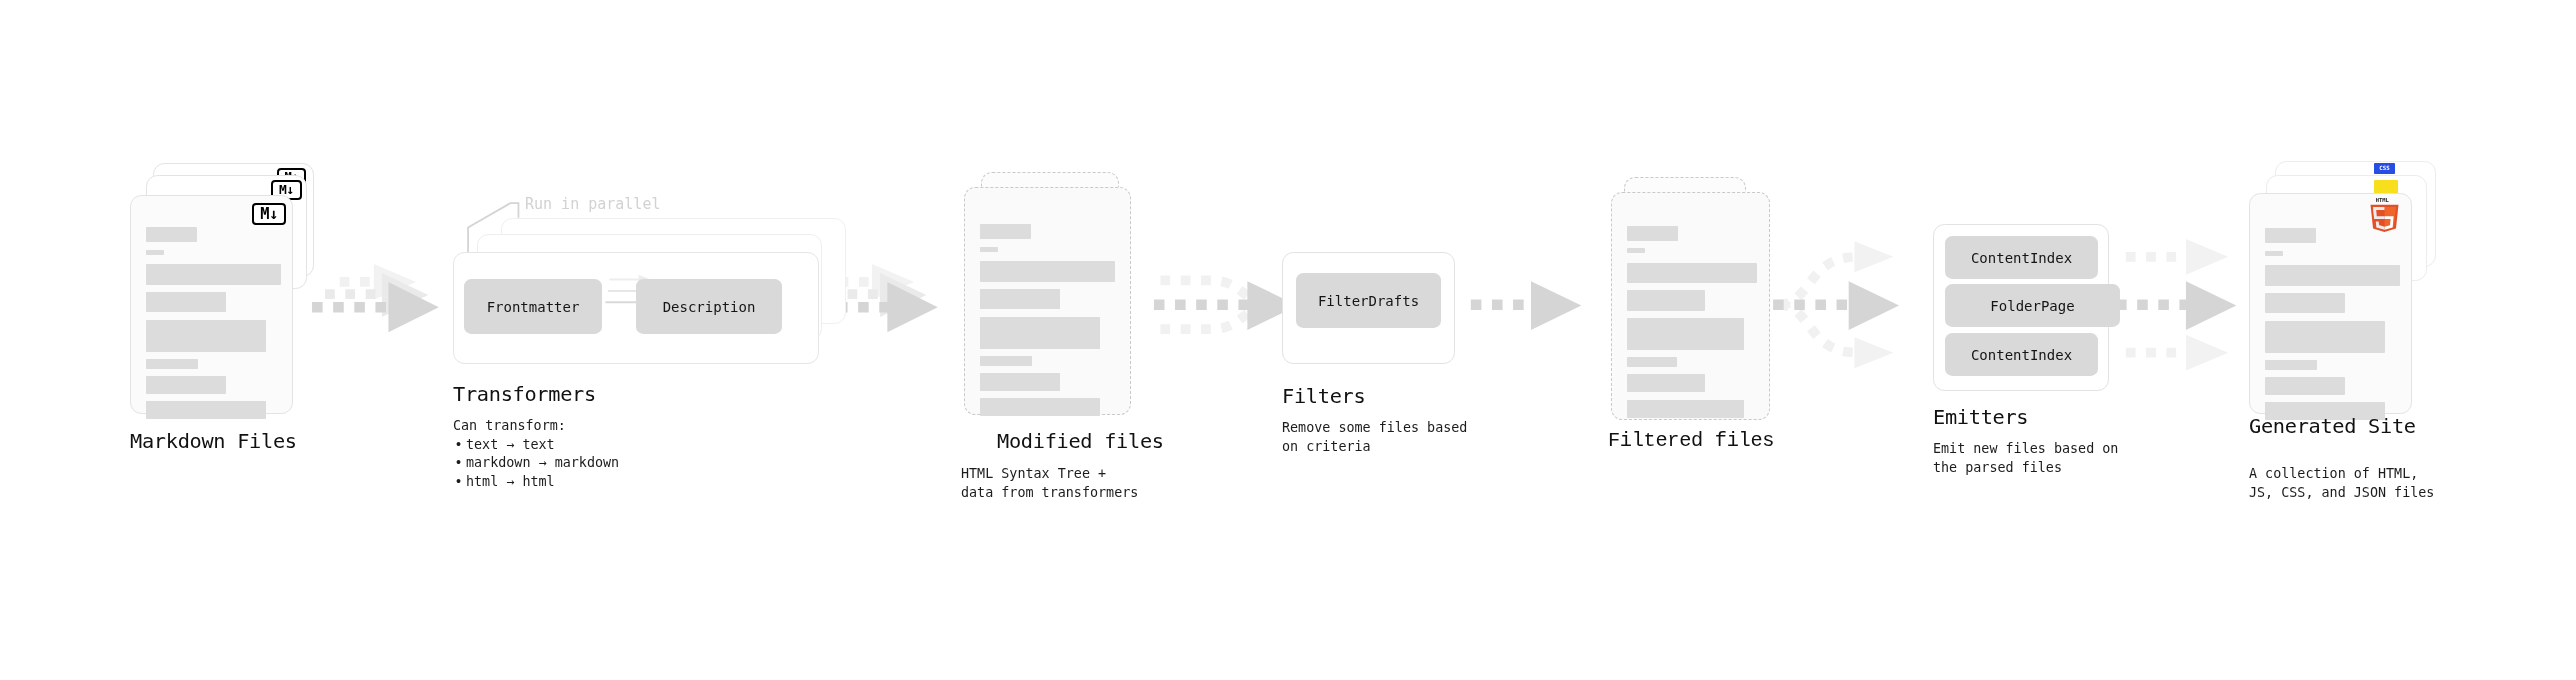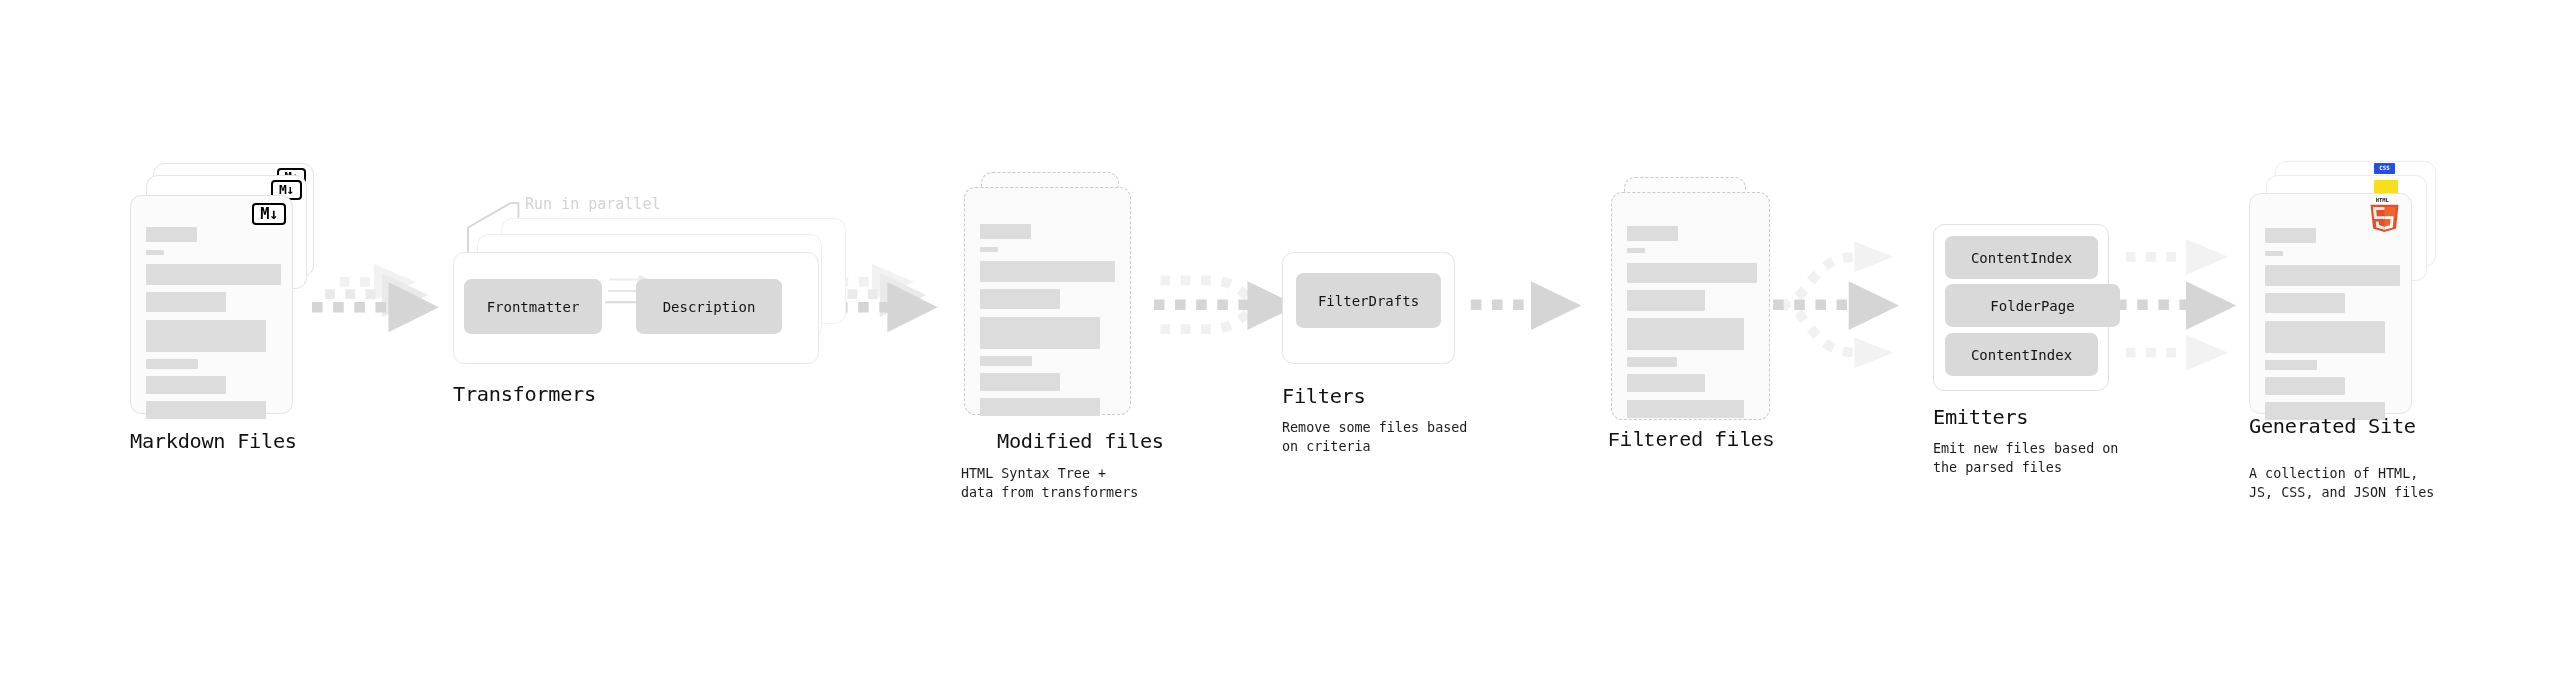--- a/index.html
+++ b/index.html
@@ -275,20 +275,28 @@
 
     <div class="chip" style="left:464px; top:279px; width:138px; height:55px;">
       <span>Frontmatter</span>
     </div>
     <div class="chip" style="left:636px; top:279px; width:146px; height:55px;">
       <span>Description</span>
     </div>
   </div>
 
   <div class="caption" style="left:453px; top:382px;">Transformers</div>
+  <div class="bullets" style="left:453px; top:417px;">
+    <div class="lead">Can transform:</div>
+    <ul>
+      <li>text → text</li>
+      <li>markdown → markdown</li>
+      <li>html → html</li>
+    </ul>
+  </div>
 
   <div class="doc-stack">
     <div class="doc dashed" style="left:981px; top:172px; width:138px; height:98px; background:#fcfcfc;"></div>
     <div class="doc dashed" style="left:964px; top:187px; width:167px; height:228px;">
       <div class="doc-body" style="top:36px;">
         <div class="bar" style="width:51px;  height:15.4px;"></div>
         <div class="bar" style="width:18.7px;  height:4.9px; margin-bottom:9.8px;"></div>
         <div class="bar" style="width:135px; height:20.3px;"></div>
         <div class="bar" style="width:80px;  height:20.3px;"></div>
         <div class="bar" style="width:120px; height:32px;"></div>

